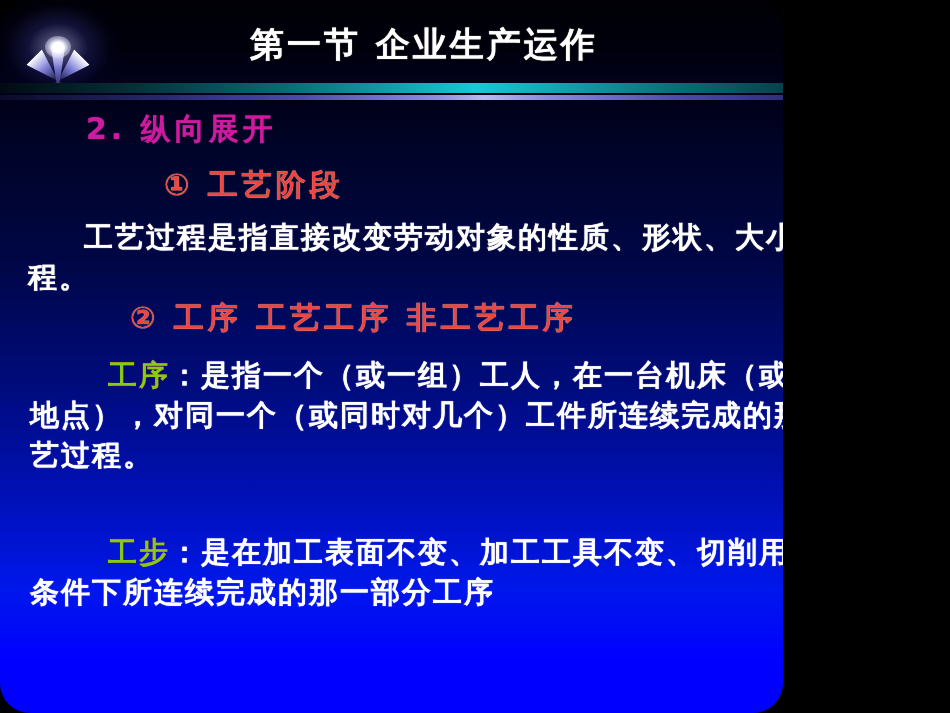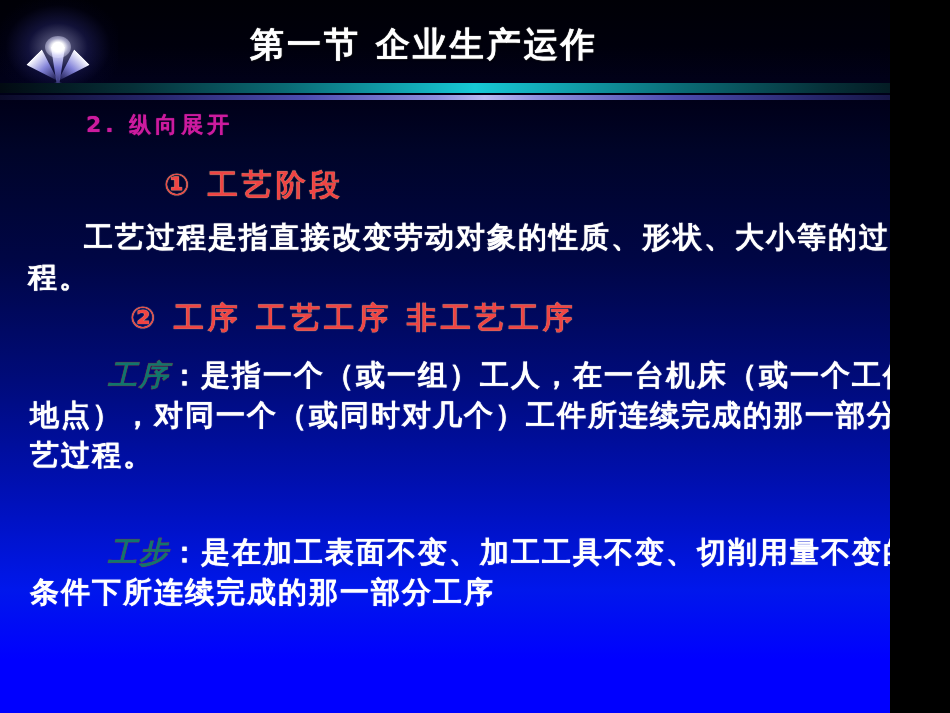--- a/index.html
+++ b/index.html
@@ -7,24 +7,25 @@
     margin: 0;
     padding: 0;
     background: #000;
   }
   body {
     font-family: "DejaVu Sans", sans-serif;
   }
 
   .slide {
     position: relative;
-    width: 890px;
+    width: 783px;
     height: 713px;
     overflow: hidden;
     background: #000010;
+    border-radius: 30px;
   }
 
   
   .bg {
     position: absolute;
     left: 0; top: 0;
     width: 950px;
     height: 713px;
     background: linear-gradient(to bottom,
         #000018 0px,
@@ -162,21 +163,21 @@
   .line {
     position: absolute;
     white-space: nowrap;
     line-height: 1;
   }
 
   
   .heading-2 {
     left: 86px;
     top: 14px;
-    font-size: 22px;
+    font-size: 30px;
     color: #cc1b9e;
     letter-spacing: 4px;
     text-shadow: 0 0 1px #cc1b9e;
   }
 
   
   .sub {
     font-size: 30px;
     color: #ef4444;
     letter-spacing: 4px;
@@ -193,23 +194,22 @@
     font-size: 29px;
     letter-spacing: 2px;
     line-height: 40px;
     text-shadow: 0 0 1px rgba(255,255,255,0.9);
   }
   .para-1 { left: 28px; top: 117px; width: 900px; text-indent: 56px; }
   .para-2 { left: 30px; top: 255px; width: 900px; text-indent: 78px; }
   .para-3 { left: 30px; top: 432px; width: 900px; text-indent: 78px; }
 
   .kw-red {
-    color: #0f766e;
+    color: #84cc16;
     text-shadow: 0 0 1px #e12200;
-    font-style: italic;
   }
 </style>
 </head>
 <body>
 
 <div class="slide">
 
   <div class="bg"></div>
 
   <div class="header">

